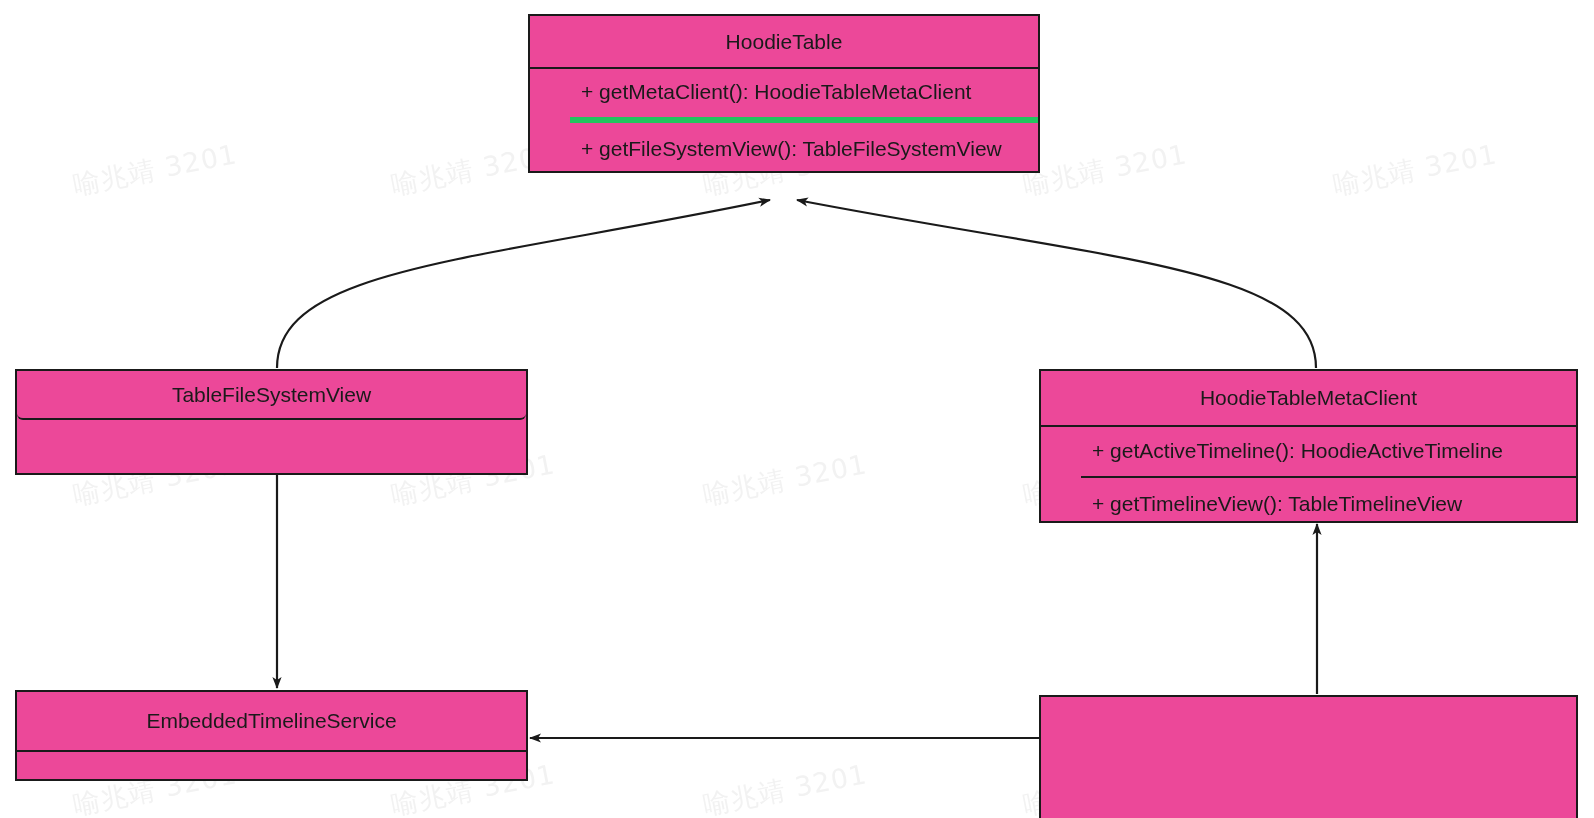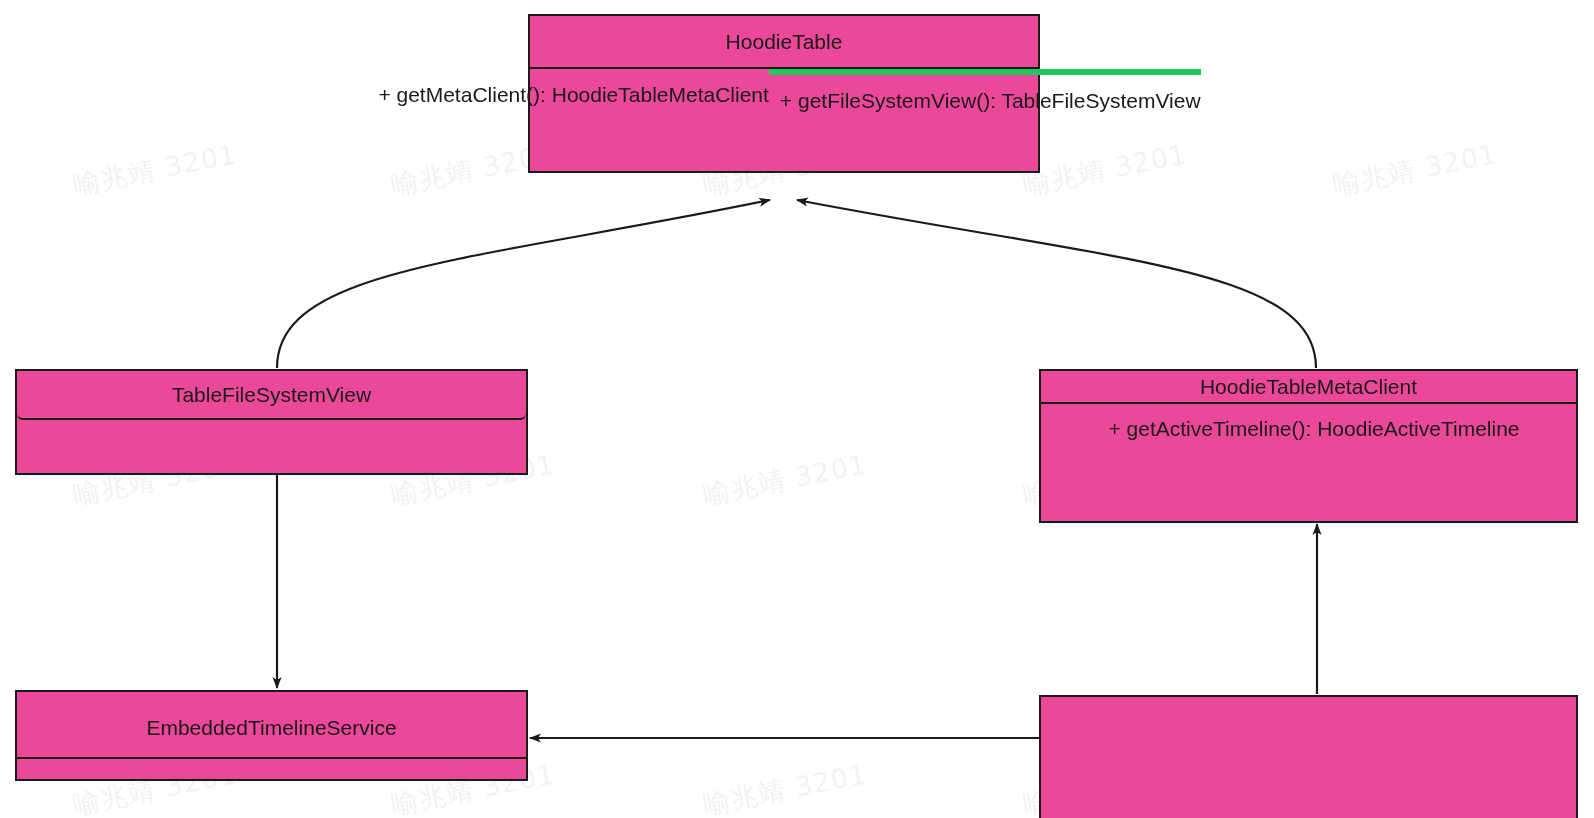--- a/index.html
+++ b/index.html
@@ -62,22 +62,23 @@
     color: #1a1a1a;
     border-bottom: 2px solid #1a1a1a;
     display: flex;
     align-items: center;
     justify-content: center;
   }
   .uml-members {
     box-sizing: border-box;
     width: 100%;
     display: flex;
-    flex-direction: row;
+    flex-direction: column;
     justify-content: center;
+    padding-left: 40px;
   }
   .uml-member {
     font-size: 21px;
     color: #1a1a1a;
     padding-left: 11px;
     white-space: nowrap;
     line-height: 1;
   }
   .uml-members.empty {
     min-height: 10px;
@@ -133,28 +134,29 @@
       <div class="uml-member" style="height:51px; line-height:51px; border-top:6px solid #22c55e;">+ getFileSystemView(): TableFileSystemView</div>
     </div>
   </div>
 
   <div class="uml-class" style="left:15px; top:369px; width:513px; height:106px;">
     <div class="uml-name" style="height:49px;border-radius:6px;">TableFileSystemView</div>
     <div class="uml-members empty" style="height:53px;"></div>
   </div>
 
   <div class="uml-class" style="left:1039px; top:369px; width:539px; height:154px;">
-    <div class="uml-name" style="height:33px;text-align:right;">HoodieTableMetaClient</div>
+    <div class="uml-name" style="height:56px;text-align:right;">HoodieTableMetaClient</div>
     <div class="uml-members" style="height:101px;">
       <div class="uml-member" style="height:62px; line-height:50px;border-radius:19px;">+ getActiveTimeline(): HoodieActiveTimeline</div>
+      <div class="uml-member" style="height:51px; line-height:51px; border-top:2px solid #1a1a1a;">+ getTimelineView(): TableTimelineView</div>
     </div>
   </div>
 
   <div class="uml-class" style="left:15px; top:690px; width:513px; height:91px;">
-    <div class="uml-name" style="height:60px;margin-top:7px;">EmbeddedTimelineService</div>
+    <div class="uml-name" style="height:60px;">EmbeddedTimelineService</div>
     <div class="uml-members empty" style="height:41px;"></div>
   </div>
 
   <div class="uml-class" style="left:1039px; top:695px; width:539px; height:130px;">
     <div class="uml-members empty" style="height:85px;"></div>
   </div>
 
 </div>
 
 </body></html>

